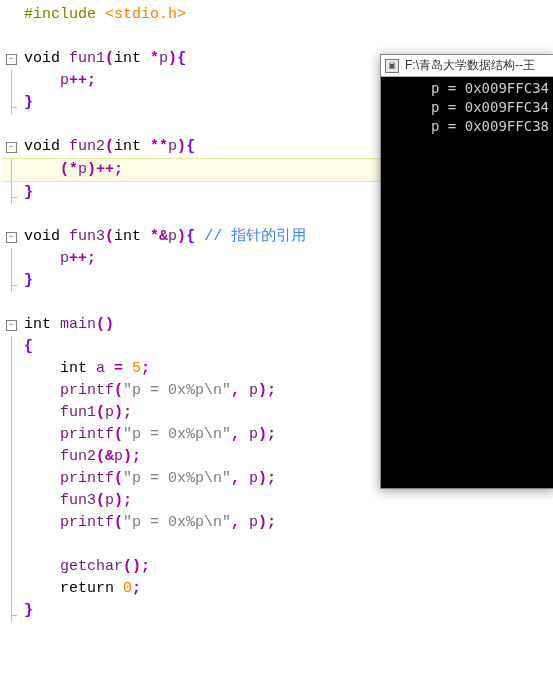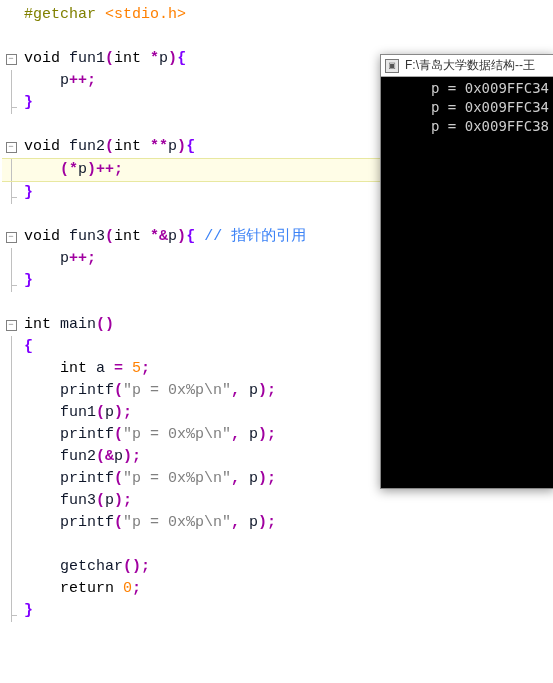--- a/index.html
+++ b/index.html
@@ -65,21 +65,21 @@
       flex: 1;
     }
     
     .kw   { color: #000000; }
     .op   { color: #a000a0; font-weight: bold; }
     .num  { color: #ff8000; }
     .str  { color: #808080; }
     .cmt  { color: #3b82f6; }
     .ptr  { color: #a000a0; font-weight: bold; }
     .brace{ color: #8000ff; font-weight: bold; }
-    .ident{ color: #0f172a; }
+    .ident{ color: #701a75; }
     .inc  { color: #808000; }
     .incfile { color: #ff8000; }
 
     .console {
       position: absolute;
       left: 380px;
       top: 54px;
       width: 175px;
       height: 435px;
       background: #000;
@@ -117,21 +117,21 @@
       font-family: Consolas, monospace;
       font-size: 14px;
       line-height: 19px;
     }
     .console-line { white-space: pre; margin-left: 44px; }
   </style>
 </head>
 <body>
 
 <div class="editor" id="editor-root">
-    <div class="code-line"><div class="gutter"></div><div class="code-content"><span class="inc">#getchar </span><span class="incfile">&lt;stdio.h&gt;</span></div></div>
+    <div class="code-line"><div class="gutter"></div><div class="code-content"><span class="inc">#include </span><span class="incfile">&lt;stdio.h&gt;</span></div></div>
     <div class="code-line"><div class="gutter"></div><div class="code-content">&nbsp;</div></div>
     <div class="code-line"><div class="gutter"><div class="fold-box">−</div></div><div class="code-content"><span class="kw">void</span><span class="ident"> fun1</span><span class="op">(</span><span class="kw">int</span><span> </span><span class="ptr">*</span><span class="ident">p</span><span class="op">)</span><span class="brace">{</span></div></div>
     <div class="code-line"><div class="gutter"><div class="fold-line"></div></div><div class="code-content"><span class="ident">    p</span><span class="op">++</span><span class="op">;</span></div></div>
     <div class="code-line"><div class="gutter"><div class="fold-line end"></div></div><div class="code-content"><span class="brace">}</span></div></div>
     <div class="code-line"><div class="gutter"></div><div class="code-content">&nbsp;</div></div>
     <div class="code-line"><div class="gutter"><div class="fold-box">−</div></div><div class="code-content"><span class="kw">void</span><span class="ident"> fun2</span><span class="op">(</span><span class="kw">int</span><span> </span><span class="ptr">**</span><span class="ident">p</span><span class="op">)</span><span class="brace">{</span></div></div>
     <div class="code-line highlight"><div class="gutter"><div class="fold-line"></div></div><div class="code-content"><span>    </span><span class="op">(</span><span class="ptr">*</span><span class="ident">p</span><span class="op">)</span><span class="op">++</span><span class="op">;</span></div></div>
     <div class="code-line"><div class="gutter"><div class="fold-line end"></div></div><div class="code-content"><span class="brace">}</span></div></div>
     <div class="code-line"><div class="gutter"></div><div class="code-content">&nbsp;</div></div>
     <div class="code-line"><div class="gutter"><div class="fold-box">−</div></div><div class="code-content"><span class="kw">void</span><span class="ident"> fun3</span><span class="op">(</span><span class="kw">int</span><span> </span><span class="ptr">*&amp;</span><span class="ident">p</span><span class="op">)</span><span class="brace">{</span><span> </span><span class="cmt">// 指针的引用</span></div></div>

